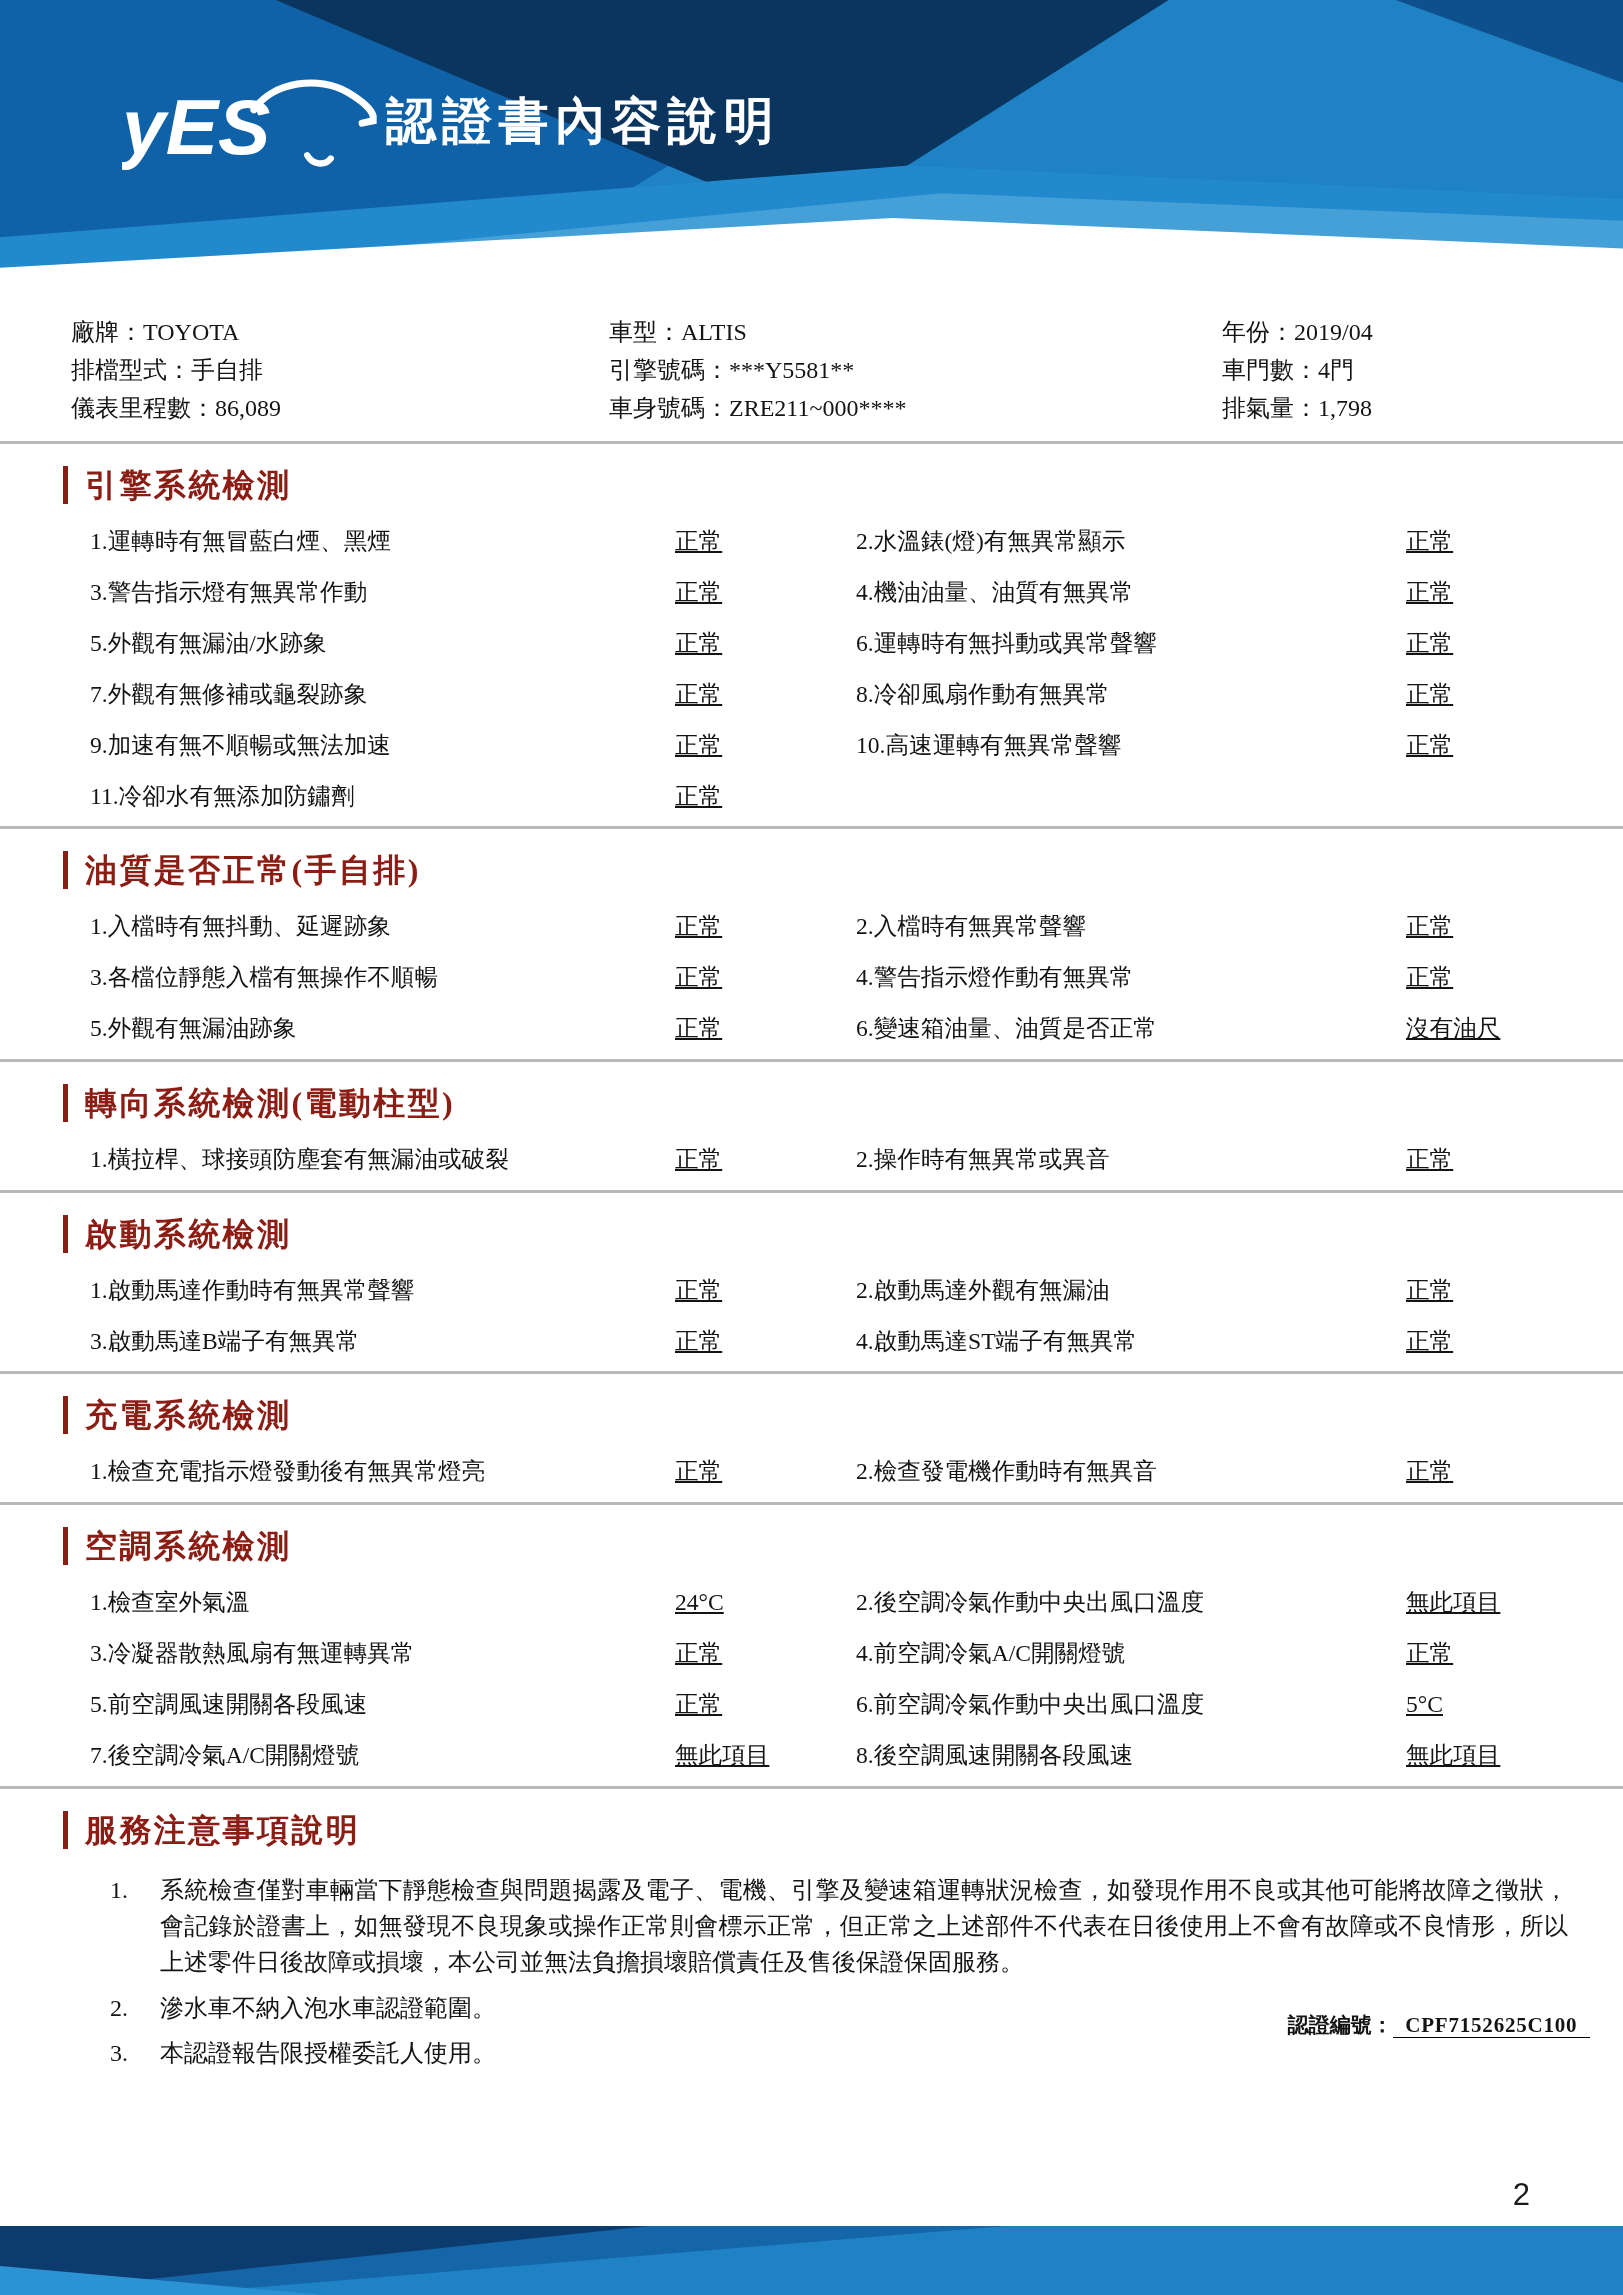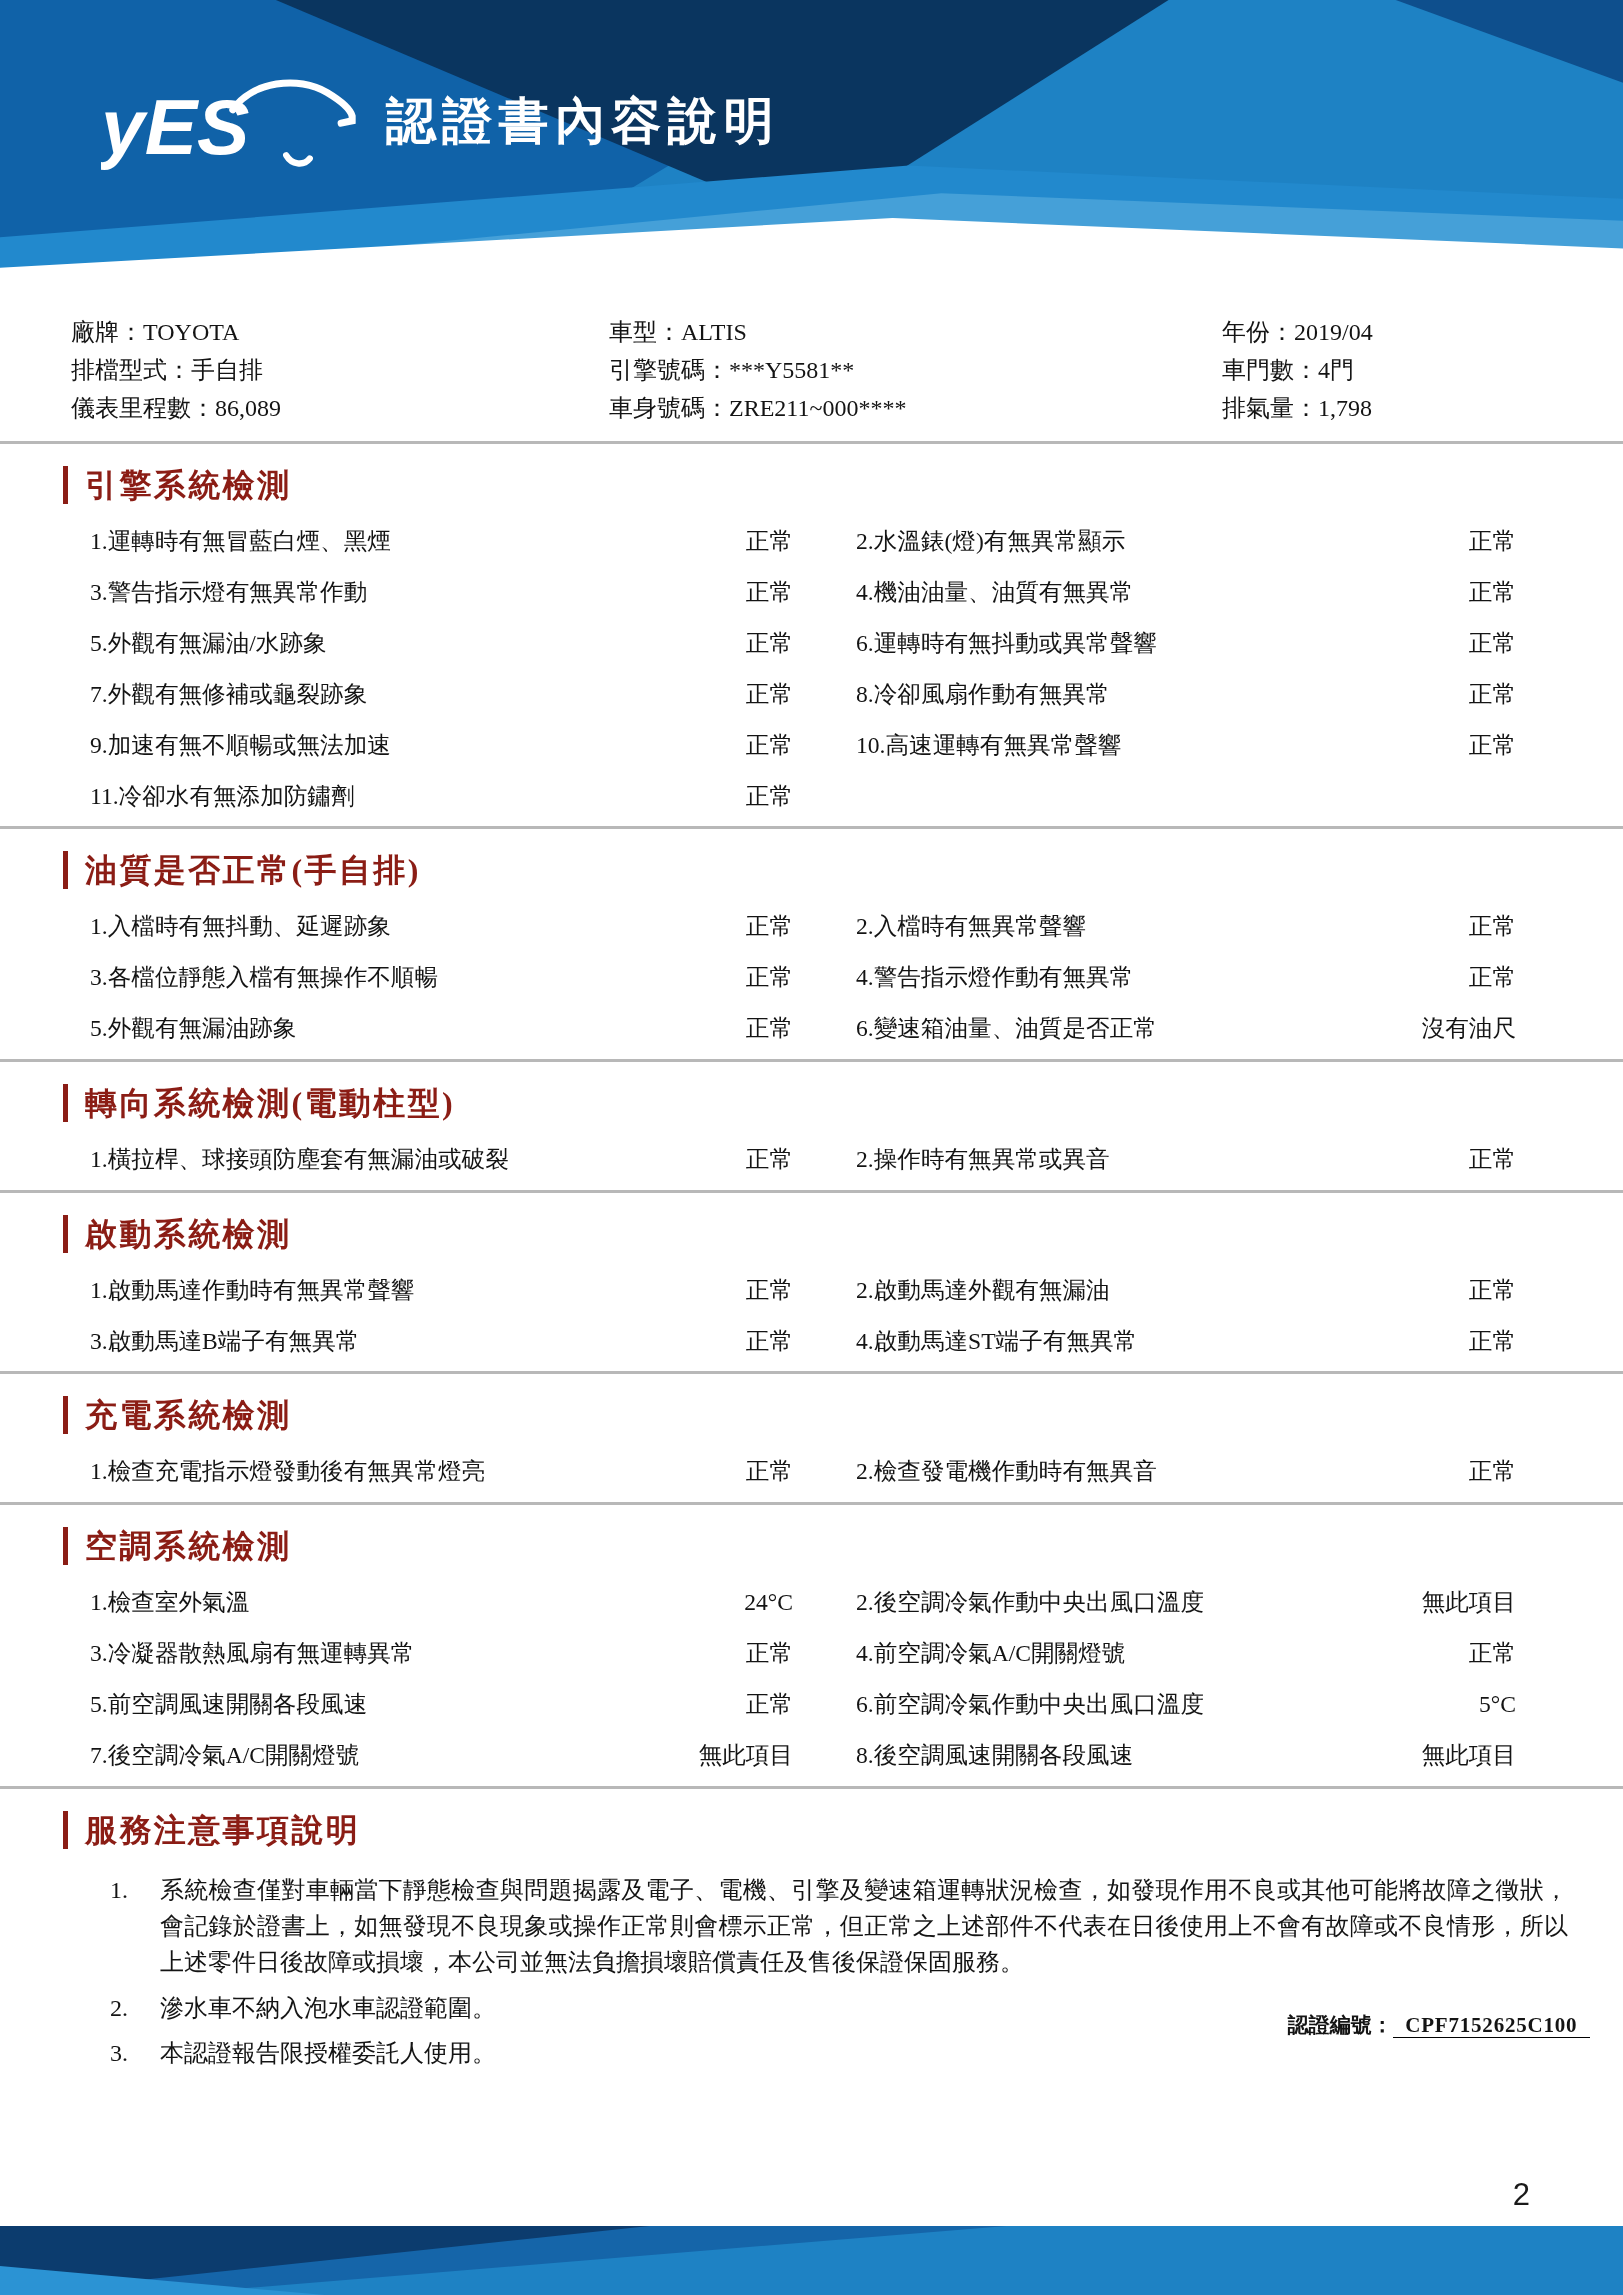--- a/index.html
+++ b/index.html
@@ -13,21 +13,21 @@
   .header { position:absolute; top:0; left:0; width:100%; height:276px; }
   .layer { position:absolute; inset:0; }
   .h-base   { background:#1062a8; }
   .h-right  { background:#1e82c4; clip-path:polygon(58% 0,100% 0,100% 100%,30% 100%); }
   .h-corner { background:#0e4f8d; clip-path:polygon(86% 0,100% 0,100% 30%); }
   .h-dark   { background:#0a355f; clip-path:polygon(17% 0,72% 0,50% 82%); }
   .h-band1  { background:#2289cd; clip-path:polygon(0 100%,0 86%,56% 60%,100% 72%,100% 100%); }
   .h-band2  { background:#45a0d8; clip-path:polygon(5% 100%,58% 70%,100% 80%,100% 100%); }
   .h-white  { background:#ffffff; clip-path:polygon(0 97%,55% 79%,100% 90%,100% 100%,0 100%); }
 
-  .logo-wrap { position:absolute; left:101px; top:61px; z-index:6; }
+  .logo-wrap { position:absolute; left:122px; top:61px; z-index:6; }
   .doc-title {
     position:absolute; left:386px; top:88px; z-index:6;
     color:#ffffff; font-size:50px; font-weight:bold; letter-spacing:6.3px;
     font-family:"Liberation Sans",sans-serif;
   }
 
   
   .footer { position:absolute; bottom:0; left:0; width:100%; height:69px; }
   .f-base { background:#1e82c4; }
   .f-mid  { background:#1565a9; clip-path:polygon(0 0,62% 0,10% 100%,0 100%); }
@@ -55,21 +55,21 @@
   .sec-title h2 {
     font-size:32px; line-height:38px; color:#8b1d15; font-weight:bold; letter-spacing:2.4px;
   }
 
   .rows { padding:22px 0 15.7px 0; }
   .row {
     display:grid; grid-template-columns:585px 118px 613px 110px;
     padding-left:90px; margin-bottom:21px; font-size:23.6px; line-height:30px; min-height:30px;
   }
   .row:last-child { margin-bottom:0; }
-  .res { text-align:right; white-space:nowrap; }
+  .res { white-space:nowrap;text-decoration:underline; }
   .l2  { padding-left:63px; }
 
   .notes-list { position:relative; padding:23.6px 55px 0 110px; font-size:24px; line-height:36px; }
   .note { display:grid; grid-template-columns:50px 1fr; margin-bottom:9.4px; }
   .note:last-child { margin-bottom:0; }
   .note .txt { text-align:justify; }
   .cert {
     position:absolute; right:33px; top:163px; font-size:21px; line-height:27px;
     white-space:nowrap; font-weight:bold;
   }

